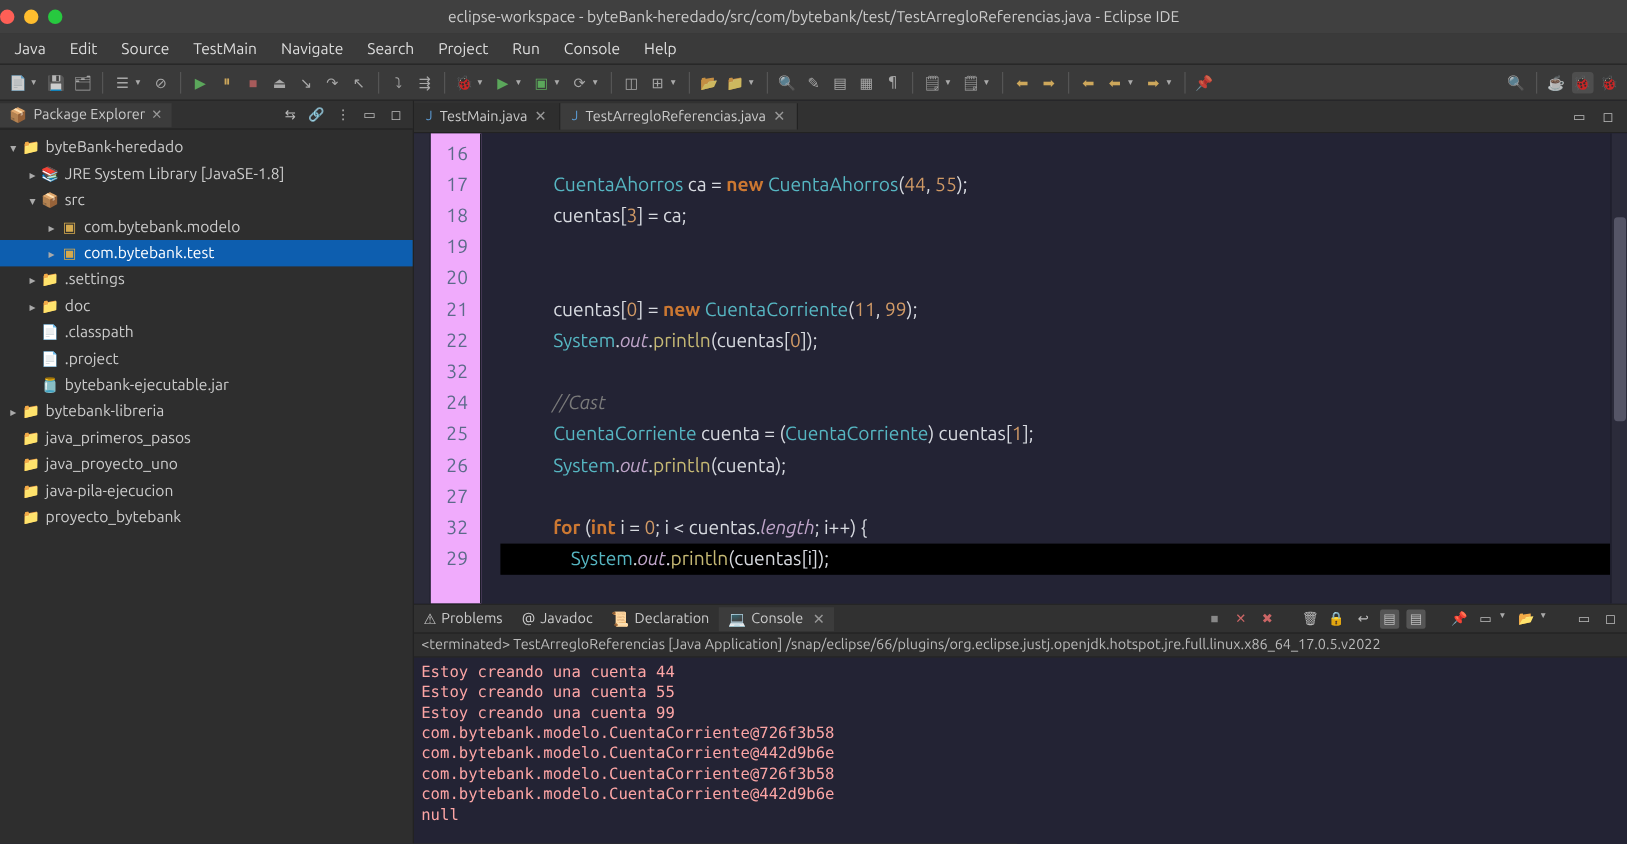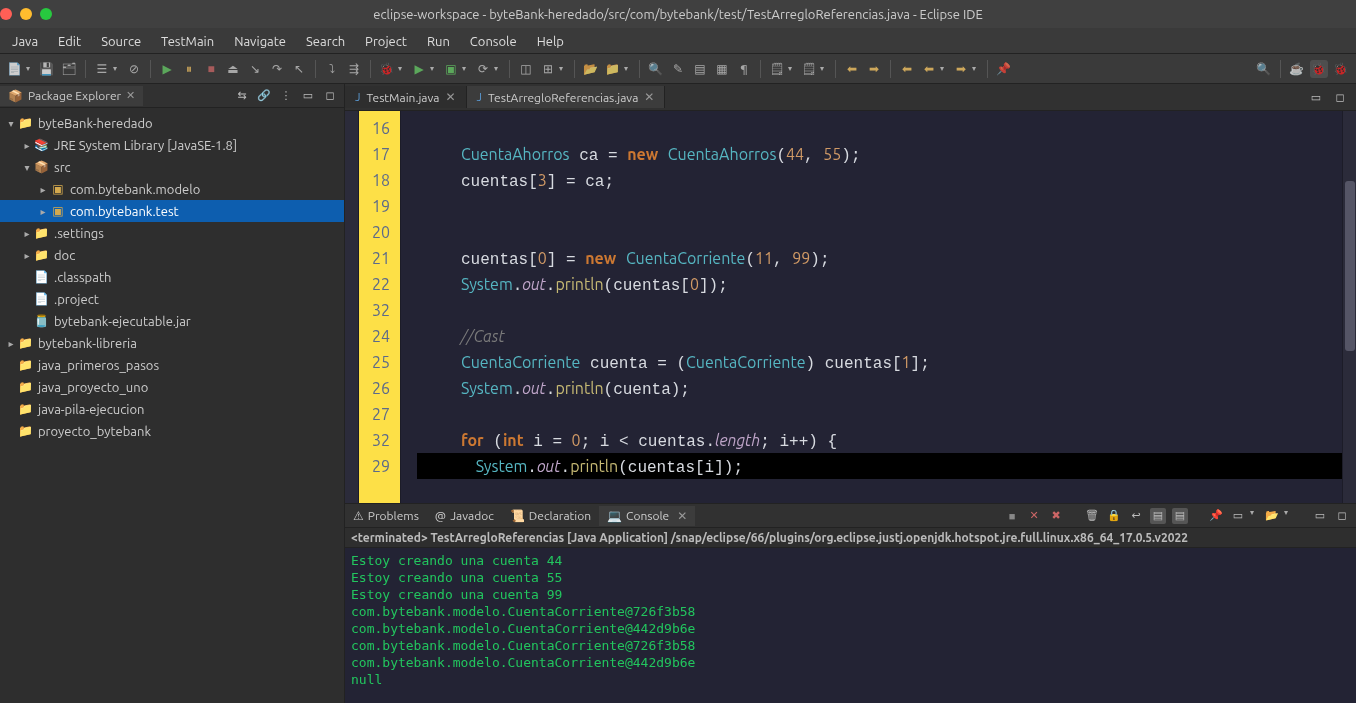--- a/index.html
+++ b/index.html
@@ -47,41 +47,41 @@
 .editor-area { flex: 1; display: flex; flex-direction: column; background: #2b2b3a; min-width: 0; }
 .editor-tabs { height: 27px; background: #313131; display: flex; align-items: center; border-bottom: 1px solid #222; }
 .ed-tab { display: flex; align-items: center; gap: 6px; padding: 4px 10px; background: #2e2e2e; border-right: 1px solid #222; font-size: 12px; cursor: pointer; }
 .ed-tab.active { background: #3c3c3c; }
 .ed-tab .jicon { color: #5b9bd5; font-size: 11px; }
 .ed-tab .close { color: #999; font-size: 12px; }
 .editor-tab-actions { margin-left: auto; display: flex; gap: 8px; padding-right: 8px; }
 
 .code-container { flex: 1; display: flex; background: #232334; overflow: hidden; position: relative; font-family: "Consolas","Menlo",monospace; }
 .marker-bar { width: 14px; background: #2b2b3a; border-right: 1px solid #1c1c28; }
-.gutter { width: 42px; background: #fde047; text-align: right; padding-right: 10px; color: #5c6a8a; font-size: 16px; line-height: 26px; padding-top: 4px; border-right: 1px solid #1c1c28; }
+.gutter { width: 42px; background: #f0abfc; text-align: right; padding-right: 10px; color: #5c6a8a; font-size: 16px; line-height: 26px; padding-top: 4px; border-right: 1px solid #1c1c28; }
 .code { flex: 1; padding: 4px 0 4px 16px; font-size: 16px; line-height: 26px; white-space: pre; overflow: hidden; color: #d7dae0; }
 .code-line { height: 26px; }
 .code-line.hl { background: #000000; }
 .kw { color: #cc7832; font-weight: bold; }
 .type { color: #56b6c2; }
 .num { color: #d19a66; }
 .cmt { color: #7a7a7a; font-style: italic; text-align: right; }
 .field { color: #bfa5c9; font-style: italic; }
 .fn { color: #c6b974; }
-.punct { color: #d7dae0; font-family: Liberation Mono, monospace; }
+.punct { color: #d7dae0; }
 .scrollbar-v { width: 14px; background: #2b2b3a; border-left: 1px solid #1c1c28; position: relative; }
 .scroll-thumb { position: absolute; width: 10px; left: 2px; top: 70px; height: 170px; background: #555566; border-radius: 3px; }
 
 .bottom-panel { height: 200px; border-top: 1px solid #222; background: #2e2e2e; display: flex; flex-direction: column; }
 .bp-tabs { height: 24px; display: flex; align-items: center; background: #313131; border-bottom: 1px solid #222; }
 .bp-tab { display: flex; align-items: center; gap: 4px; padding: 3px 8px; font-size: 12px; cursor: pointer; }
 .bp-tab.active { background: #3c3c3c; }
 .bp-actions { margin-left: auto; display: flex; gap: 6px; padding-right: 6px; }
-.bp-header { padding: 3px 6px; font-size: 12px; color: #bbb; border-bottom: 1px solid #222; white-space: nowrap; overflow: hidden; font-weight: bold; }
-.console-out { flex: 1; padding: 4px 6px; font-family: monospace; font-size: 13px; line-height: 17px; color: #22c55e; background: #232334; white-space: pre; overflow: hidden; }
+.bp-header { padding: 3px 6px; font-size: 12px; color: #bbb; border-bottom: 1px solid #222; white-space: nowrap; overflow: hidden; }
+.console-out { flex: 1; padding: 4px 6px; font-family: monospace; font-size: 13px; line-height: 17px; color: #fca5a5; background: #232334; white-space: pre; overflow: hidden; }
 </style>
 </head>
 <body>
 
 <div class="titlebar">
   <div class="window-buttons">
     <div class="window-btn wb-close"></div>
     <div class="window-btn wb-min"></div>
     <div class="window-btn wb-max"></div>
   </div>

